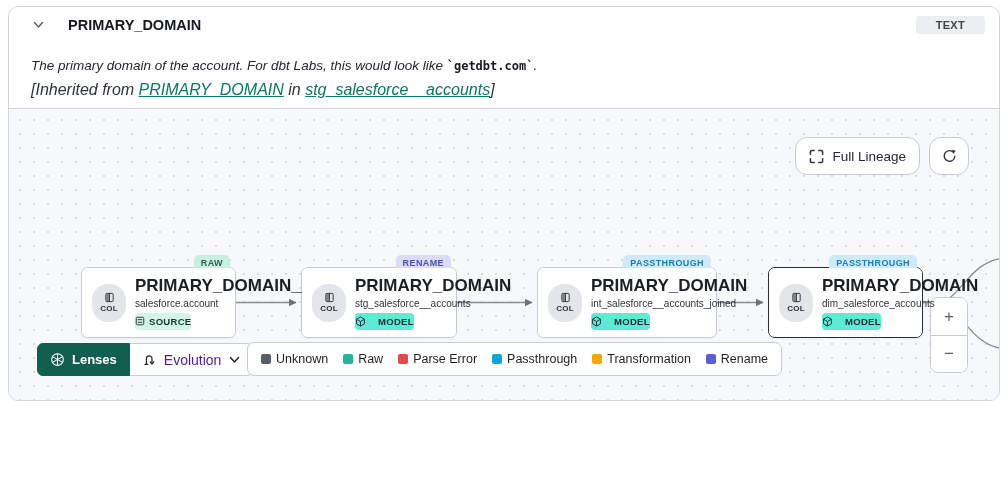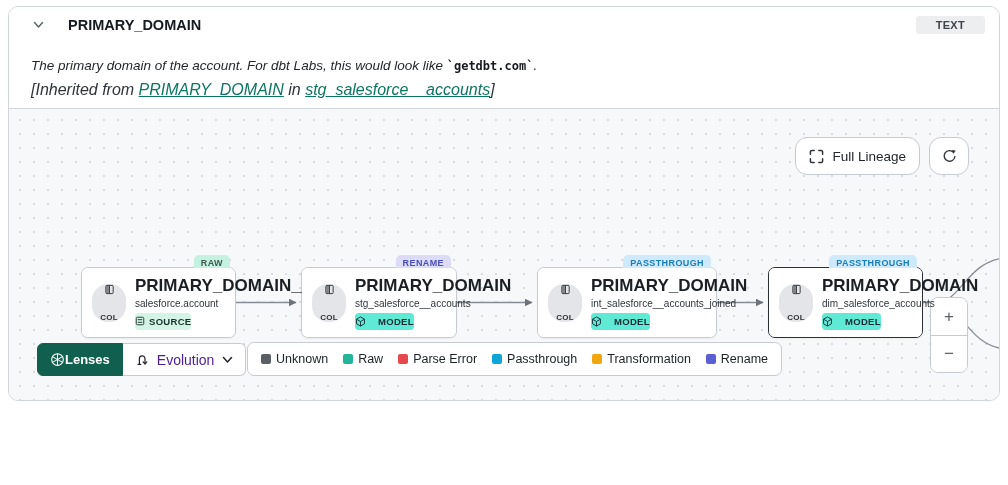--- a/index.html
+++ b/index.html
@@ -52,21 +52,21 @@
   }
   .nbadge.raw { background:#c5f2e0; color:#3f5a52; }
   .nbadge.rename { background:#dcdcf9; color:#4a4fb5; }
   .nbadge.passthrough { background:#cfeafc; color:#1a7fb8; }
   .node-body {
     position:relative; z-index:1; display:flex; align-items:center; gap:9px;
     height:100%; padding:8px 10px; background:#fff; border-radius:6px;
   }
   .col-chip {
     width:34px; height:38px; background:#e3e5e8; border-radius:16px;
-    display:flex; flex-direction:column; align-items:center; justify-content:space-between; gap:1px;
+    display:flex; flex-direction:column; align-items:center; justify-content:center; gap:1px;
     flex:none;
   }
   .col-chip span { font-size:8px; font-weight:bold; color:#2c3136; letter-spacing:.2px; }
   .node-info { display:flex; flex-direction:column; gap:2px; min-width:0; }
   .node-title { font-size:17px; font-weight:bold; color:#1b1f24; white-space:nowrap; }
   .node-sub { font-size:10px; color:#30353b; white-space:nowrap; }
   .tag {
     display:inline-flex; align-items:center; gap:4px; align-self:flex-start;
     font-size:9.5px; font-weight:bold; letter-spacing:.3px;
     padding:3px 0; border-radius:4px; margin-top:2px;
@@ -77,21 +77,21 @@
   .tr-controls { position:absolute; top:28px; right:30px; display:flex; gap:9px; }
   .btn {
     display:flex; align-items:center; gap:8px; background:#fff;
     border:1px solid #c6cbd1; border-radius:12px; padding:0 13px; height:38px;
     font-size:13.5px; color:#23272c; cursor:pointer; font-family:inherit;
   }
   .btn.icon-only { width:40px; justify-content:center; padding:0; }
   
   .lens-group { position:absolute; left:28px; bottom:24px; display:flex; height:33px; }
   .lenses-btn {
-    display:flex; align-items:center; background:#11604f; color:#fff;
+    display:flex; align-items:center; gap:7px; background:#11604f; color:#fff;
     border:1px solid #11604f; border-radius:6px 0 0 6px; padding:0 12px;
     font-size:13px; font-weight:bold; cursor:pointer; font-family:inherit;
   }
   .lens-select {
     display:flex; align-items:center; gap:8px; background:#fff;
     border:1px solid #c6cbd1; border-left:none; border-radius:0 6px 6px 0;
     padding:0 12px; font-size:14px; color:#4c1d95; cursor:pointer; font-family:inherit;
   }
   
   .legend {

